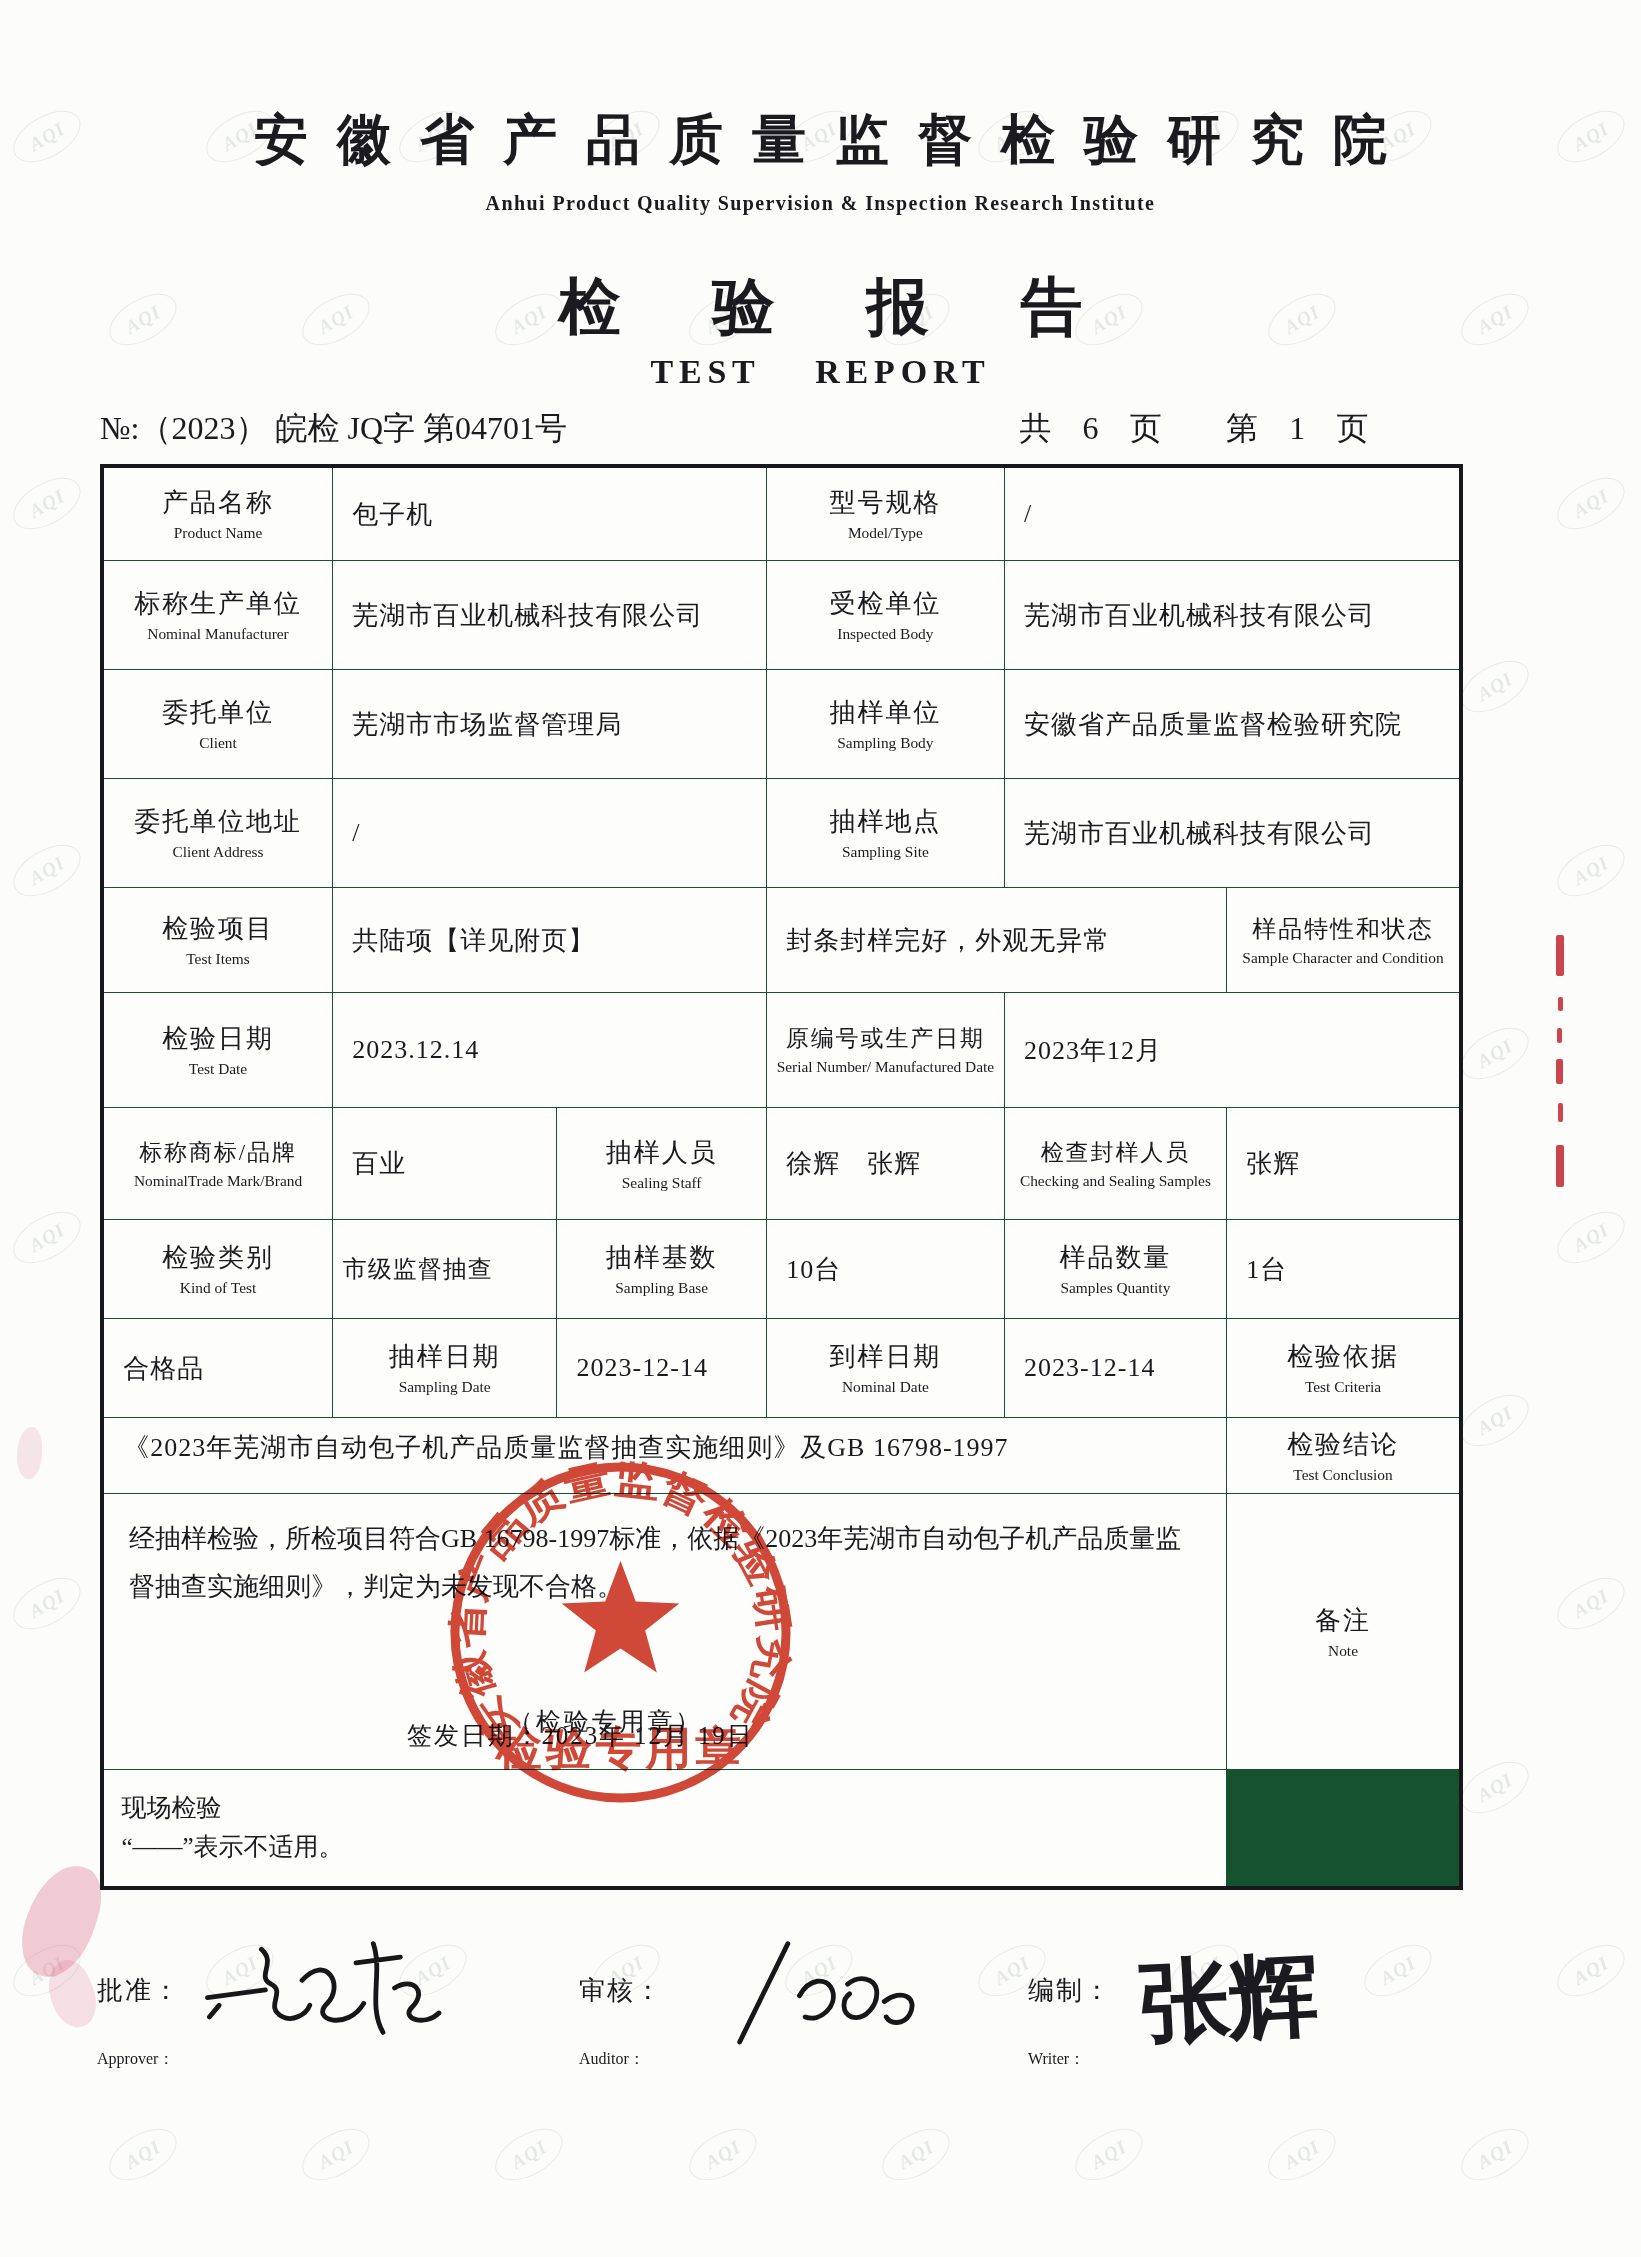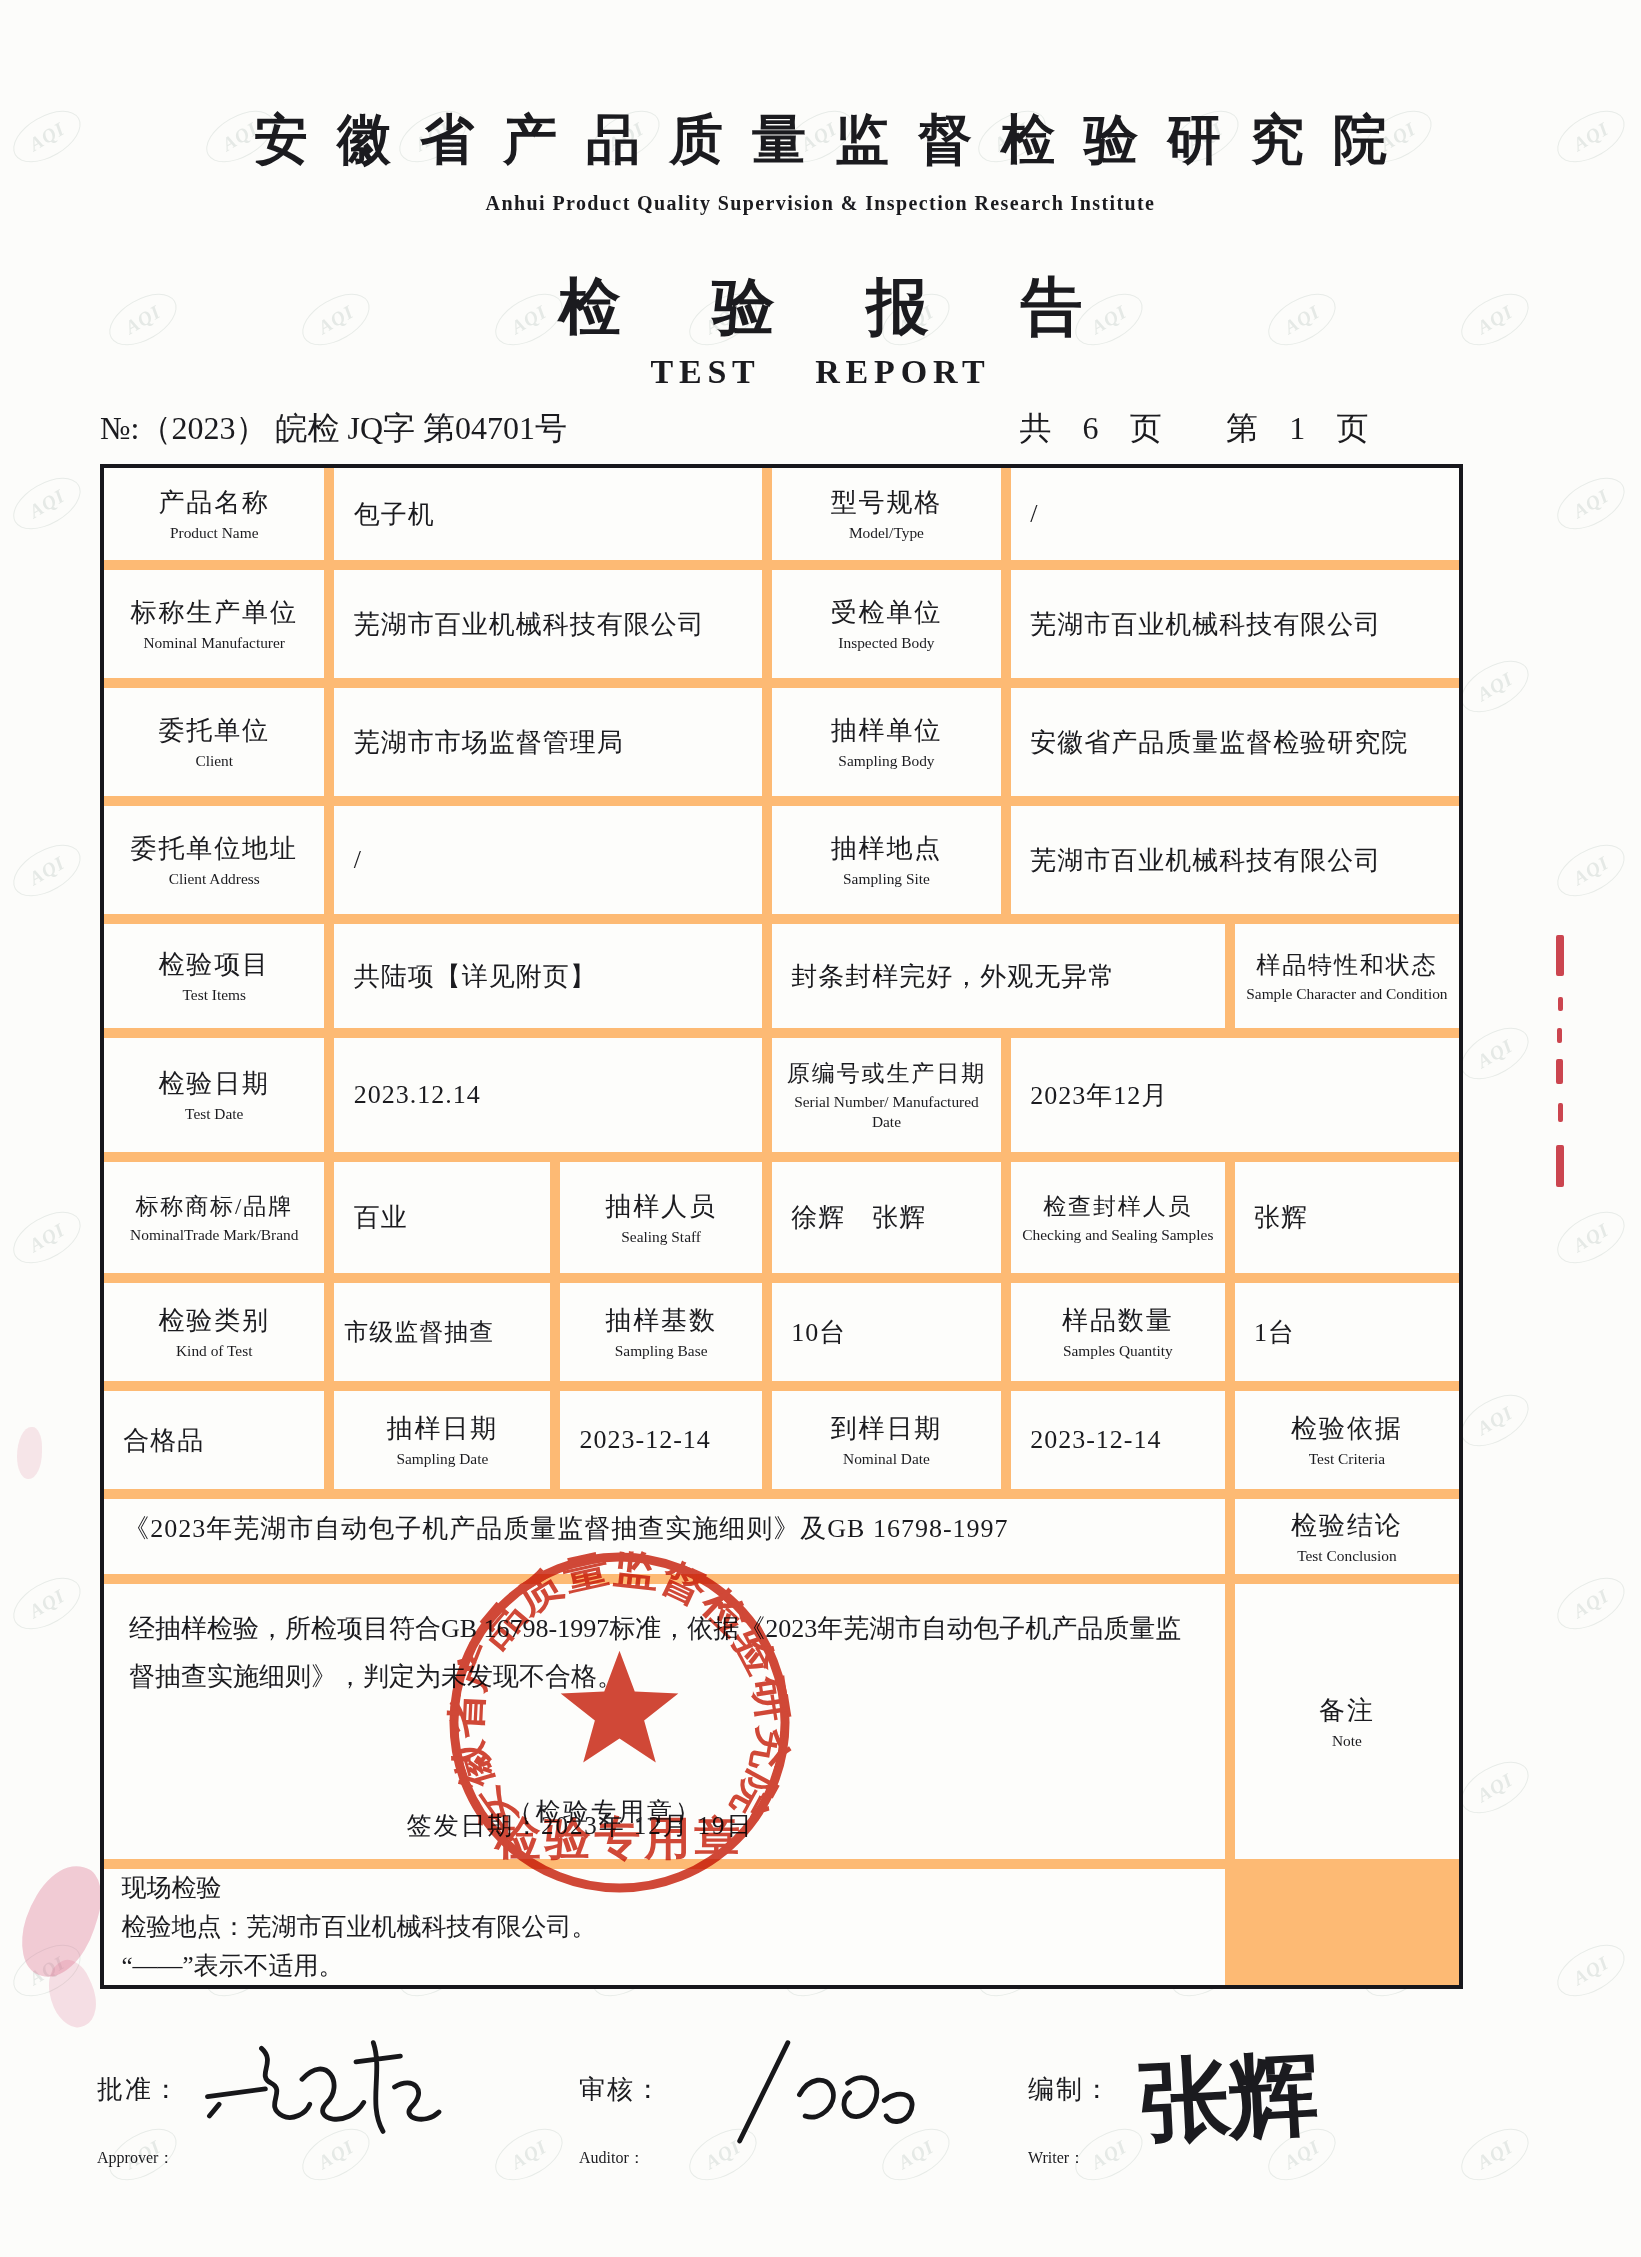--- a/index.html
+++ b/index.html
@@ -45,21 +45,21 @@
     font-size:32px;
   }
   .no-line .pages{letter-spacing:11.6px;margin-right:83px;}
   .no-line .pages span{margin-left:33px;}
   
   .report-table{
     position:relative;margin:13.5px 0 0 100px;width:1363px;
     display:grid;
     grid-template-columns:236fr 231fr 216fr 245fr 229fr 240fr;
     grid-template-rows:92px 108px 108px 108px 104px 114px 111px 98px 98px 75px 275px 116px;
-    gap:10px;background:#fdba74;border:4.8px solid #17171c;
+    gap:1px;background:#14532d;border:4.8px solid #17171c;
     box-sizing:border-box;
   }
   .cell{background:#fdfdfb;min-width:0;}
   .c2{grid-column:span 2;}
   .c5{grid-column:span 5;}
   .t-label{
     display:flex;flex-direction:column;justify-content:center;align-items:center;
     text-align:center;padding:3.9px 7.7px;
   }
   .t-label .zh{font-size:26px;letter-spacing:1.9px;}
@@ -368,21 +368,20 @@
         <span class="seal-caption">（检验专用章）</span>
         <span class="issue-date">签发日期：2023年  12月   19日</span>
       </div>
 
       <div class="cell t-label">
         <span class="zh">备注</span>
         <span class="en">Note</span>
       </div>
       <div class="cell c5 note-cell">
         <span>现场检验</span>
-        <span>检验地点：芜湖市百业机械科技有限公司。</span>
         <span>“——”表示不适用。</span>
       </div>
 
     </div>
 
     <div class="sign-row">
 
       <div class="sig-group" style="left:97px;">
         <div class="sig-labels">
           <span class="zh">批准：</span>

